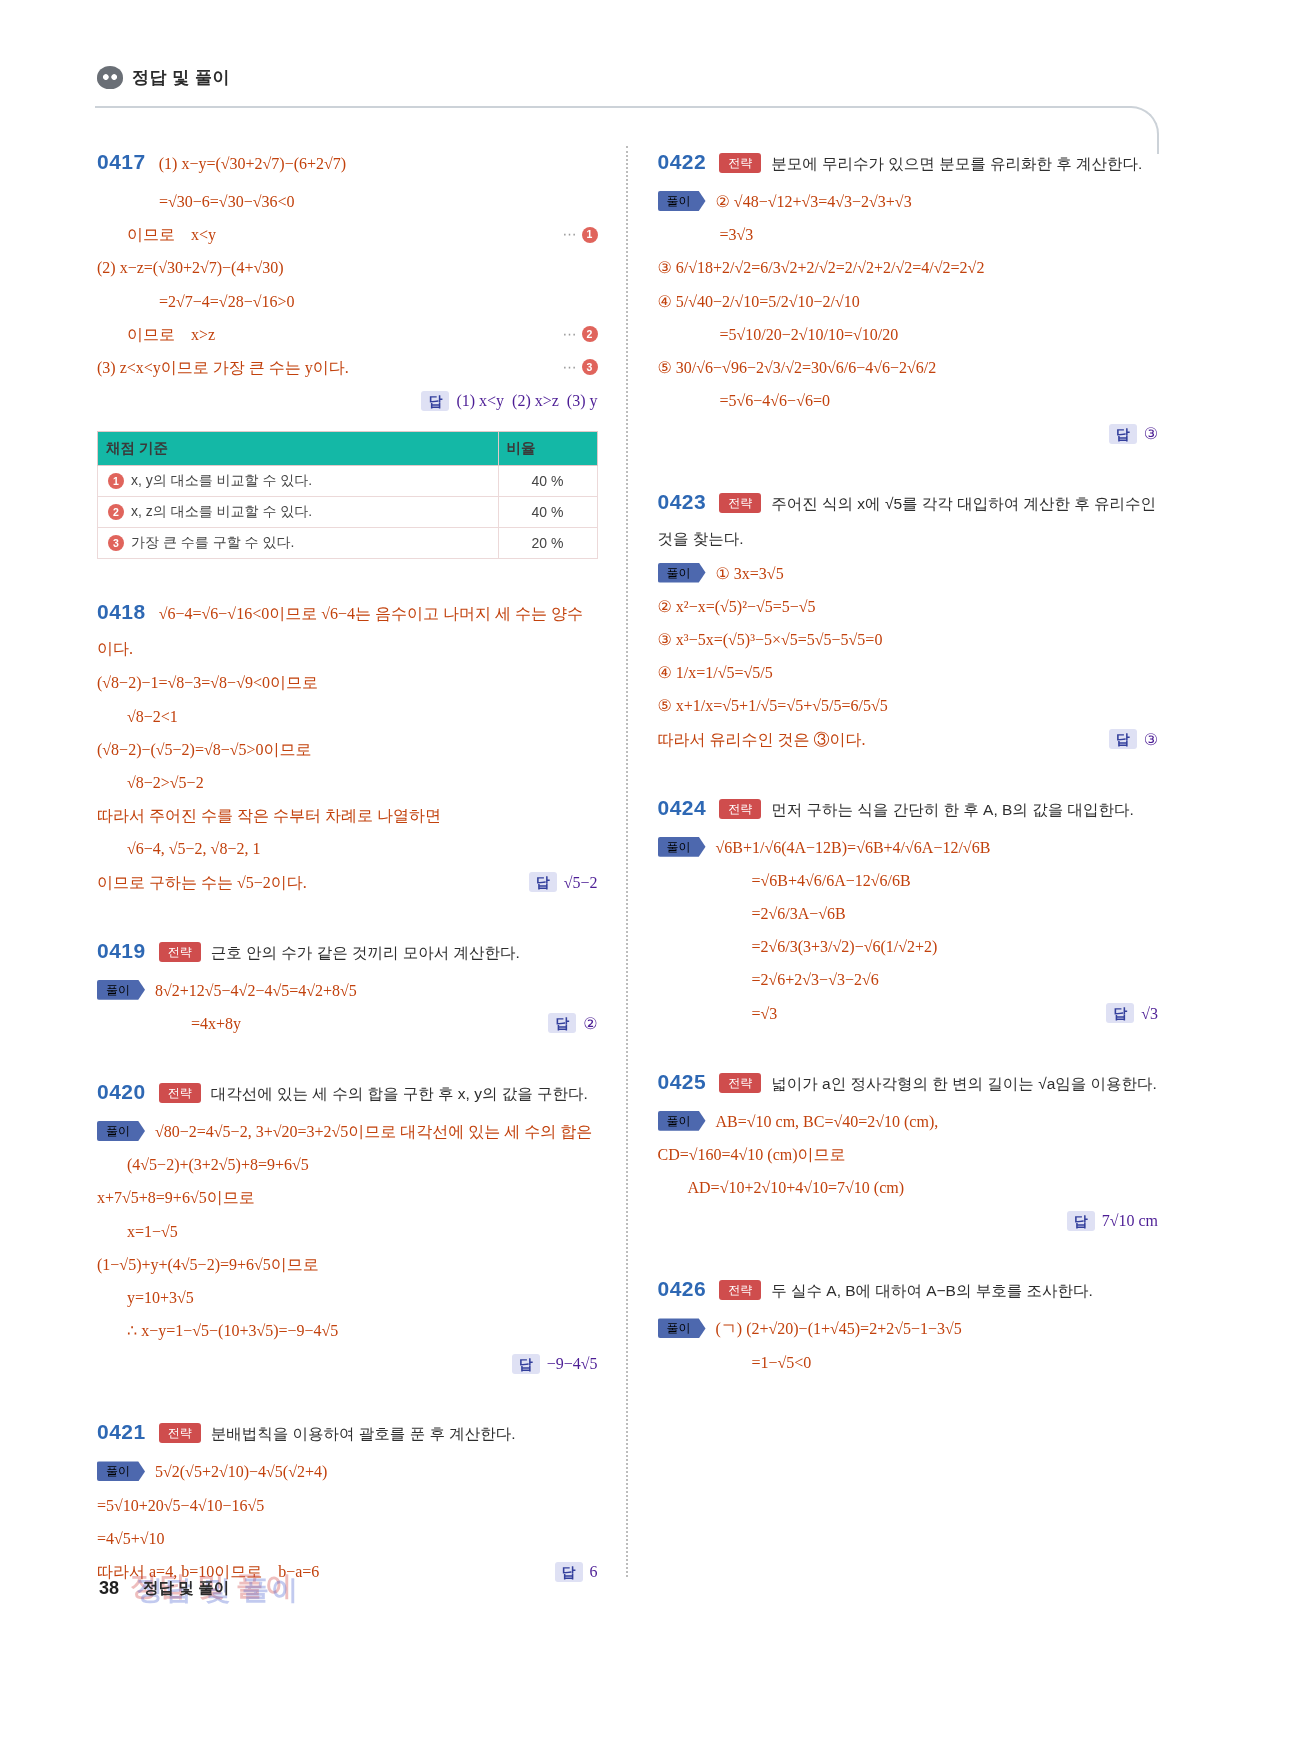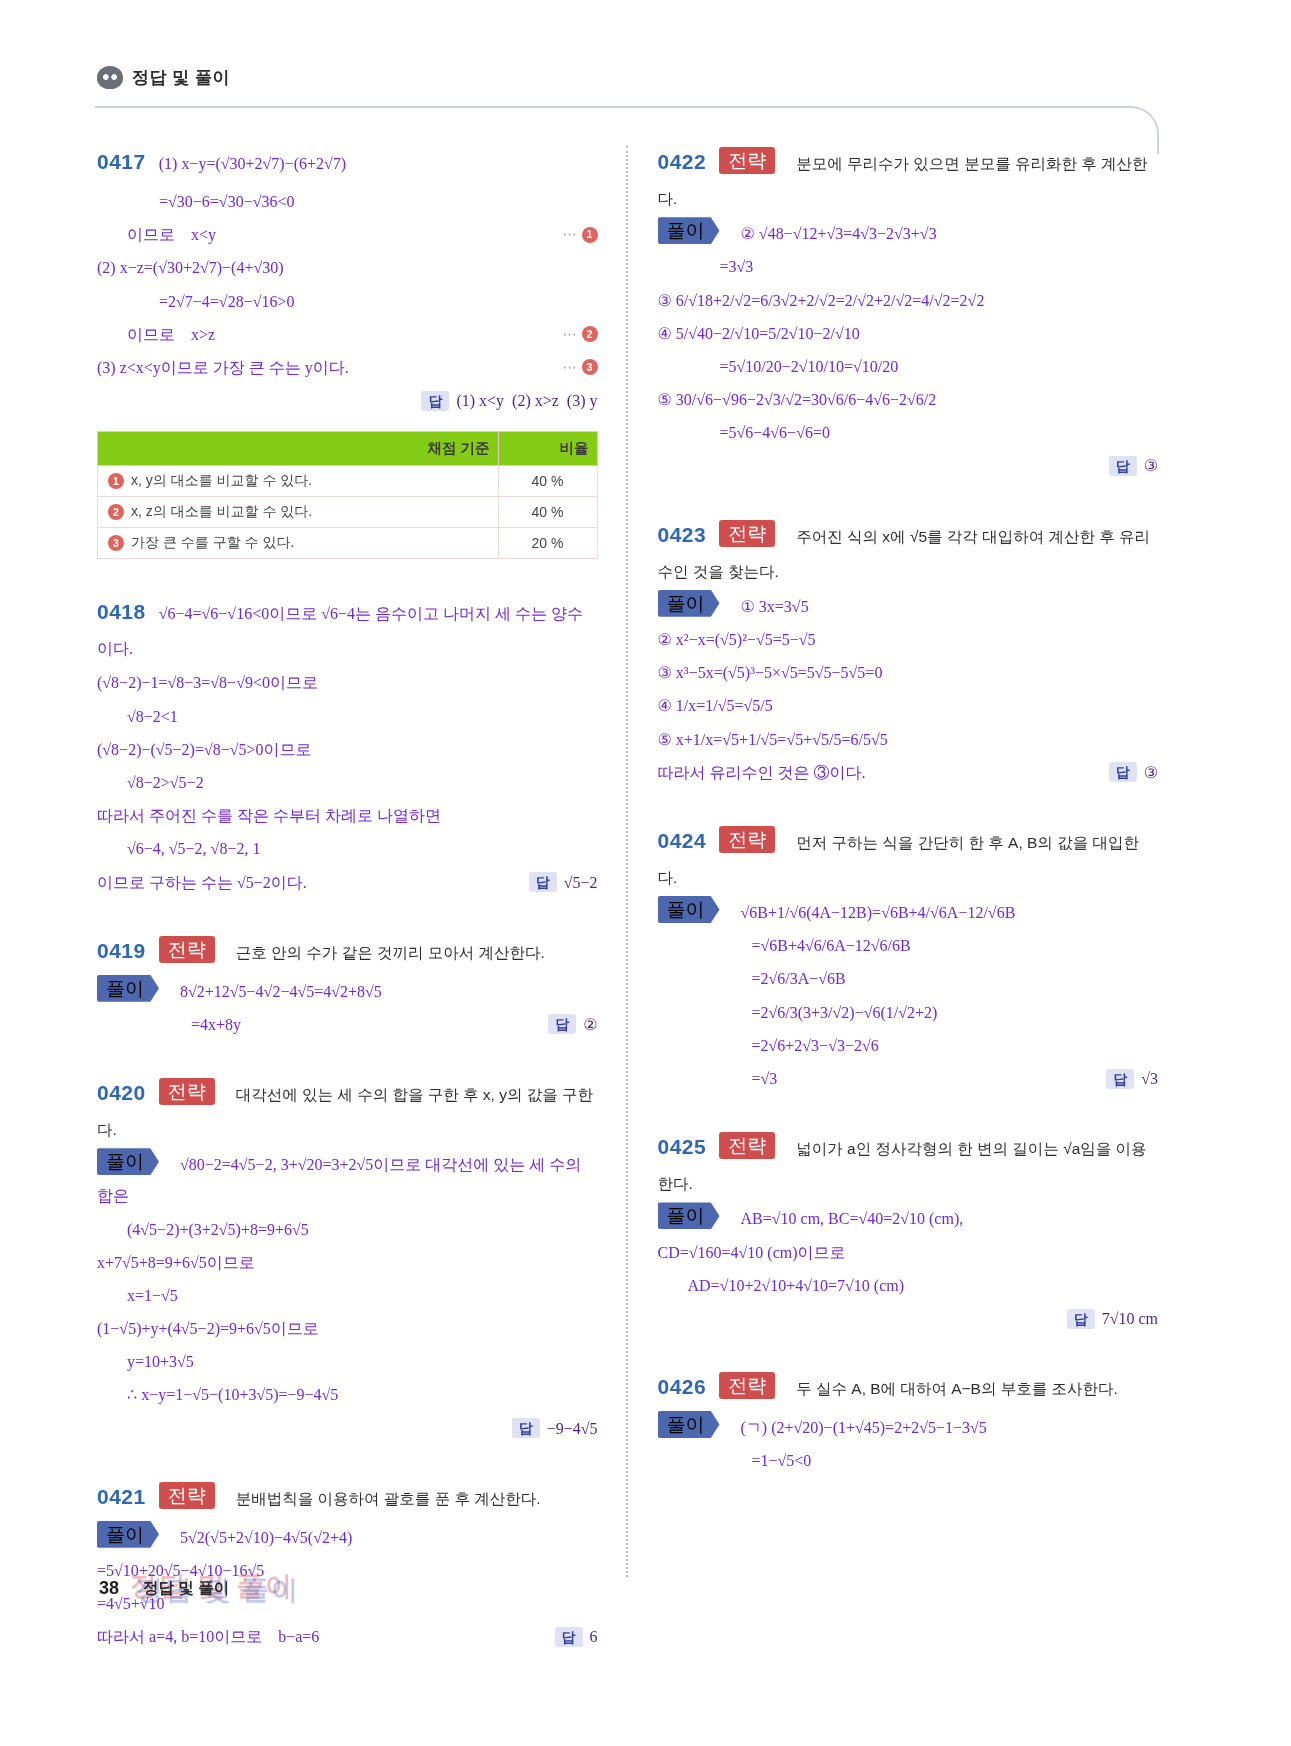--- a/index.html
+++ b/index.html
@@ -37,39 +37,39 @@
 
   .problem{margin-bottom:33px;}
   .p-head{margin-bottom:3px;line-height:1.95;}
   .p-num{
     font-family:"Liberation Sans","DejaVu Sans",sans-serif;
     color:#2e68b4;font-weight:bold;font-size:21px;margin-right:13px;
     letter-spacing:.5px;
   }
   .badge{
     display:inline-block;font-family:"Liberation Sans","DejaVu Sans",sans-serif;
-    font-size:19px;line-height:1;padding:4px 9px;border-radius:3px;
-    vertical-align:2px;margin-right:21px;white-space:nowrap;
+    font-size:12px;line-height:1;padding:4px 9px;border-radius:3px;
+    vertical-align:2px;margin-right:10px;white-space:nowrap;
   }
   .badge-strategy{background:#cf4d4d;color:#fff;}
   .badge-solution{
     background:#4d68ae;color:#000000;border-radius:2px;
     padding-right:15px;
     clip-path:polygon(0 0,86% 0,100% 50%,86% 100%,0 100%);
   }
   .badge-answer{
     background:#dfe1f4;color:#333f9c;font-weight:bold;font-size:14px;
     padding:3px 7px;vertical-align:1px;margin-right:0;
   }
   .s-text{
     font-family:"Liberation Sans","DejaVu Sans",sans-serif;
     font-size:15.5px;color:#2d2d2d;
   }
   .line{margin:2px 0;line-height:1.95;font-size:16px;}
-  .ltext{white-space:pre-wrap;font-size:16px;color:#6d28d9;}
+  .ltext{white-space:pre-wrap;font-size:16px;color:#c2410c;}
   .ind1{padding-left:30px;gap:14px;}
   .ind2{padding-left:62px;}
   .ind3{padding-left:94px;}
   .flex{display:flex;align-items:center;}
   .marker{margin-left:auto;display:inline-flex;align-items:center;gap:5px;padding-left:12px;}
   .dots{color:#9a9a9a;font-size:14px;}
   .cnum{
     display:inline-flex;align-items:center;justify-content:center;flex:none;
     width:16px;height:16px;border-radius:50%;background:#e0645c;color:#fff;
     font-family:"Liberation Sans","DejaVu Sans",sans-serif;
@@ -78,22 +78,22 @@
   .ans-wrap{display:inline-flex;align-items:center;gap:7px;padding-left:16px;}
   .ans-wrap.right{margin-left:auto;}
   .ans-text{font-size:16px;color:#4c1d95;font-weight:500;white-space:pre-wrap;}
 
   table.score-table{
     width:100%;border-collapse:collapse;margin:15px 0 2px;
     font-family:"Liberation Sans","DejaVu Sans",sans-serif;
     border:1px solid #e2c9c9;
   }
   table.score-table th{
-    background:#84cc16;color:#3a3a3a;font-weight:bold;font-size:14.5px;
-    padding:7px 8px;border:1px solid #e2c9c9;text-align:right;
+    background:#14b8a6;color:#3a3a3a;font-weight:bold;font-size:14.5px;
+    padding:7px 8px;border:1px solid #e2c9c9;text-align:left;
   }
   table.score-table td{
     font-size:14px;padding:6px 10px;border:1px solid #ecd9d9;color:#444;background:#fff;
   }
   td.td-crit span.crit-text{margin-left:7px;}
   td.td-crit{text-align:left;}
   td.td-ratio{width:78px;text-align:center;color:#666;}
 
   .page-footer{
     position:absolute;left:99px;top:1578px;display:flex;align-items:center;gap:24px;

